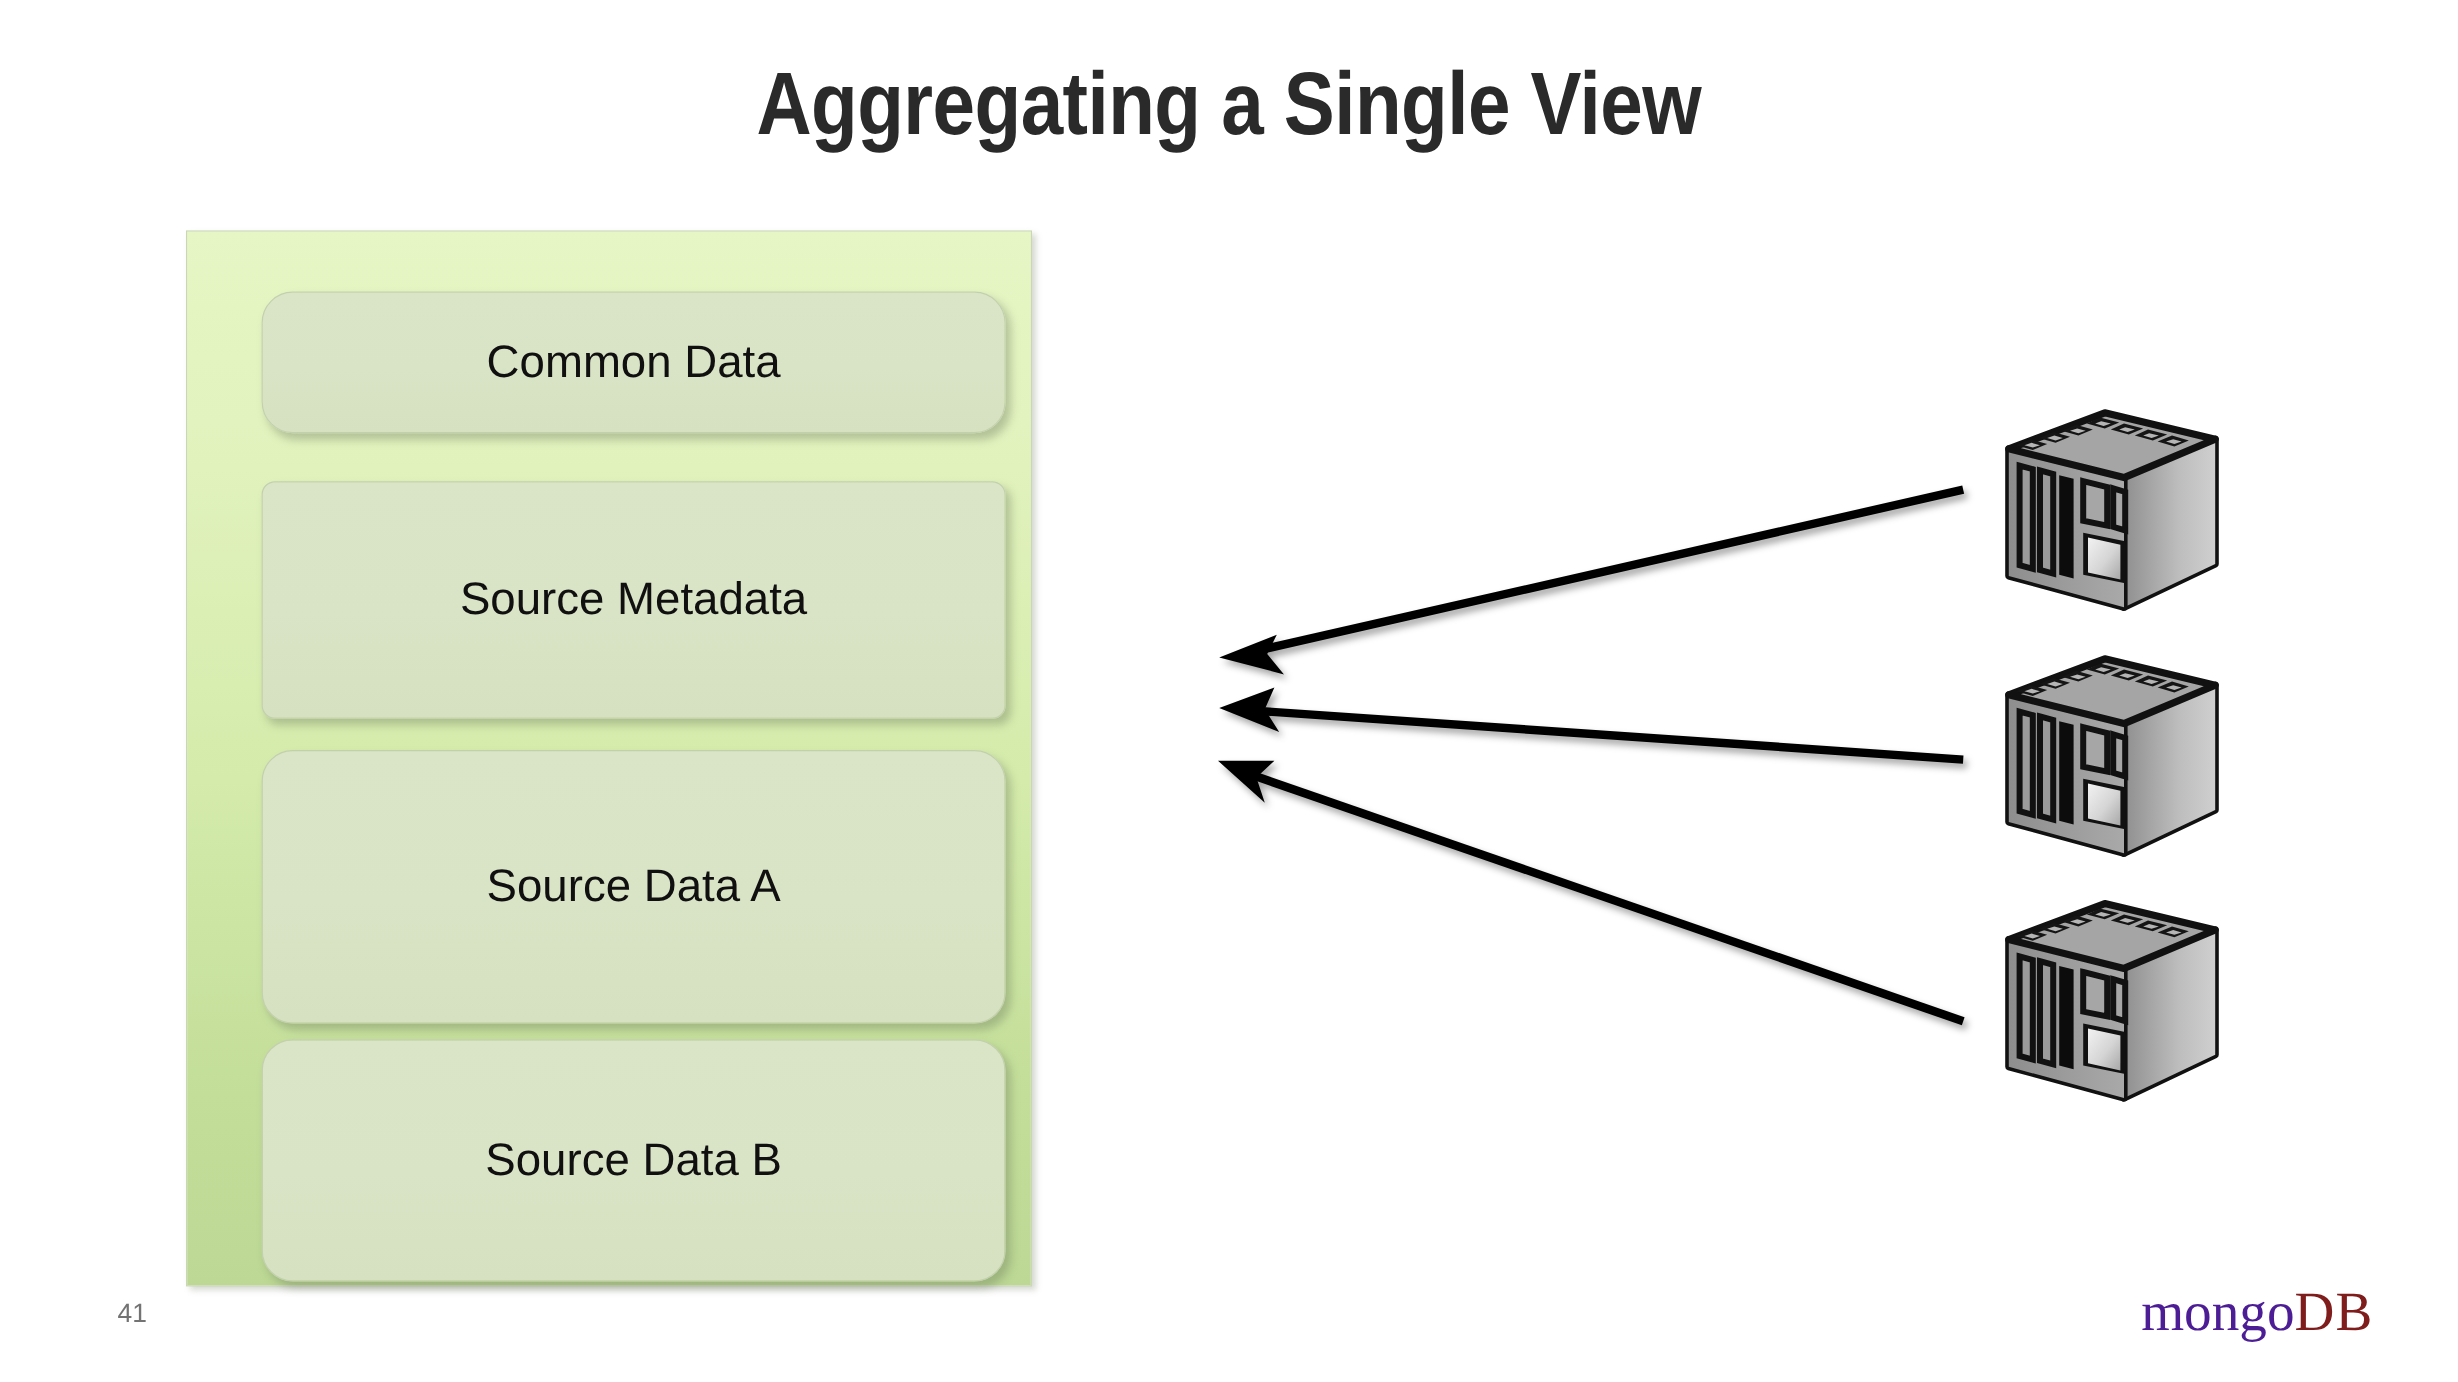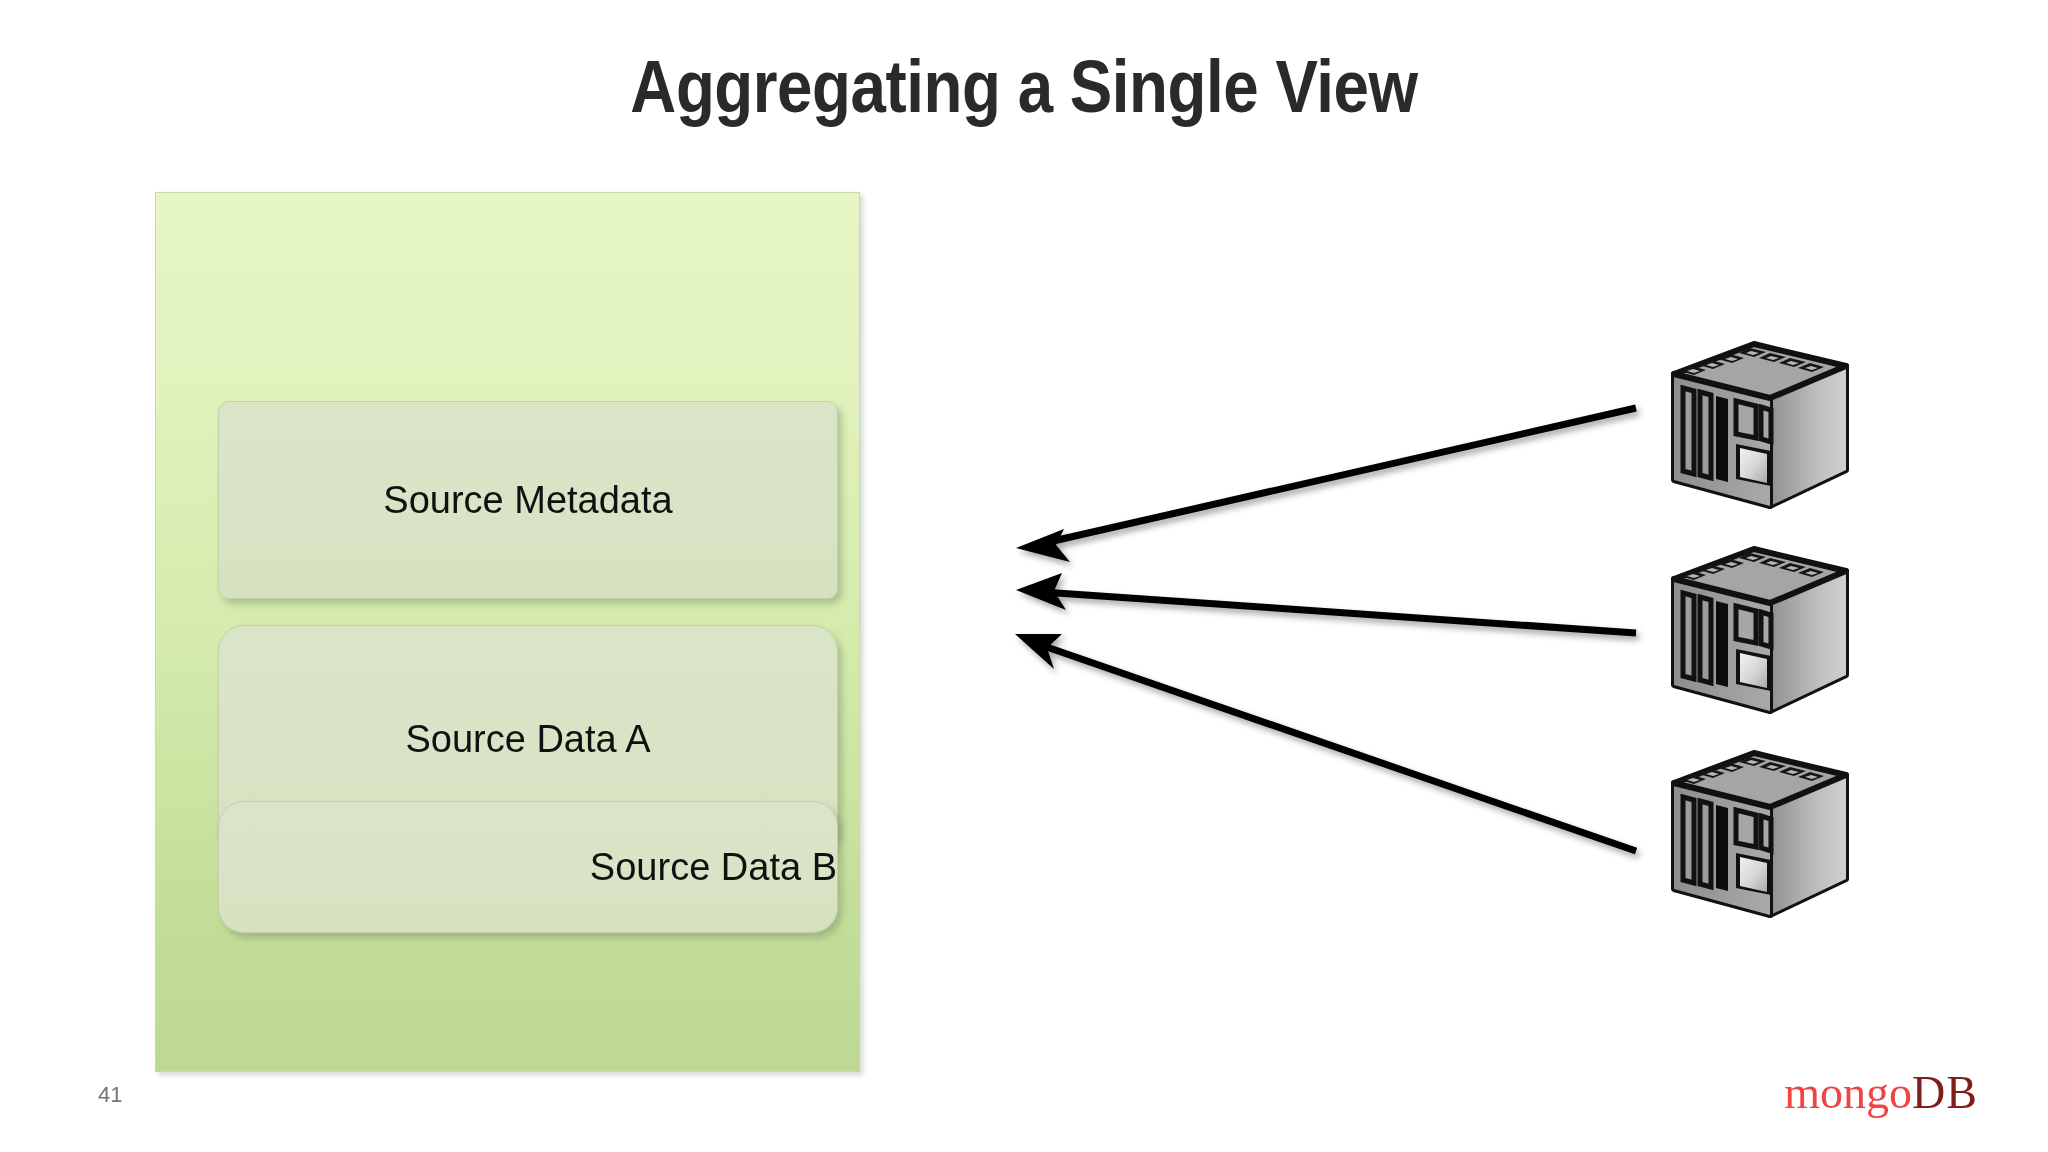--- a/index.html
+++ b/index.html
@@ -70,21 +70,21 @@
   .data-card .card-label {
     font-family: "Liberation Sans", sans-serif;
     font-size: 38px;
     color: #101010;
     white-space: nowrap;
   }
 
   .card-0 { top: 50px;  height: 118px; }
   .card-1 { top: 208px; height: 198px; border-radius: 11px; }
   .card-2 { top: 432px; height: 228px; }
-  .card-3 { top: 608px; height: 132px; justify-content: flex-end; }
+  .card-3 { top: 673px; height: 202px; }
 
   
   .cube {
     position: absolute;
     width: 200px;
     height: 190px;
   }
   .cube-0 { left: 1658px; top: 338px; }
   .cube-1 { left: 1658px; top: 543px; }
   .cube-2 { left: 1658px; top: 747px; }
@@ -110,31 +110,34 @@
   }
   .brand-logo {
     position: absolute;
     right: 70px;
     top: 1068px;
     font-family: "Liberation Serif", serif;
     font-size: 46px;
     line-height: 50px;
     white-space: nowrap;
   }
-  .brand-logo .brand-mongo { color: #ef4444; }
+  .brand-logo .brand-mongo { color: #4c1d95; }
   .brand-logo .brand-db { color: #7f1d1d; letter-spacing: 1px; }
 </style>
 </head>
 <body>
 
 <div class="slide-title">Aggregating a Single View</div>
 
 <div class="green-panel">
   <div class="panel-cards">
 
+    <div class="data-card card-0">
+      <span class="card-label">Common Data</span>
+    </div>
 
     <div class="data-card card-1">
       <span class="card-label">Source Metadata</span>
     </div>
 
     <div class="data-card card-2">
       <span class="card-label">Source Data A</span>
     </div>
 
     <div class="data-card card-3">

